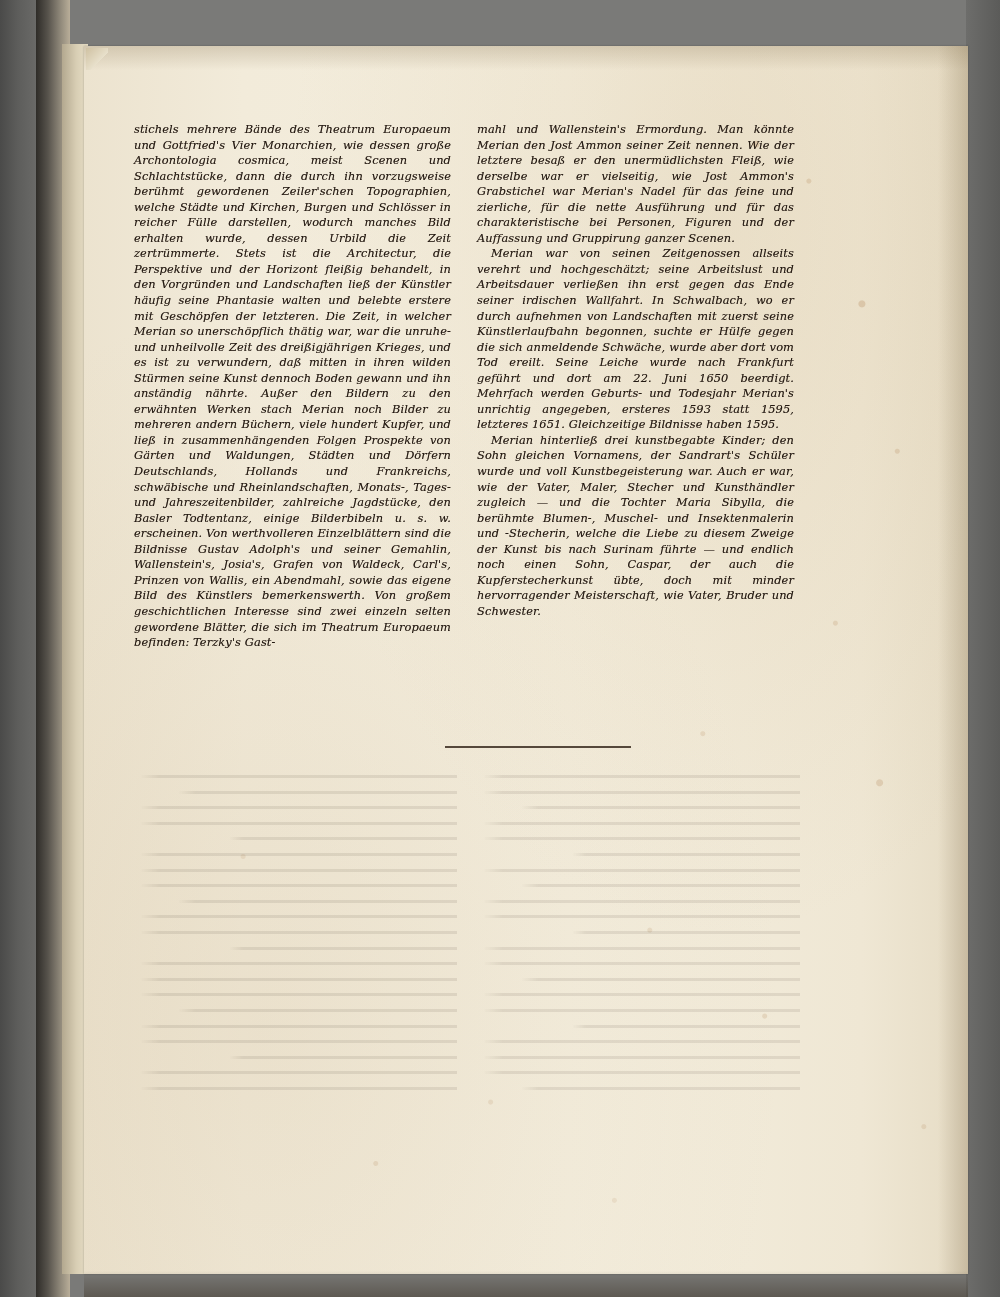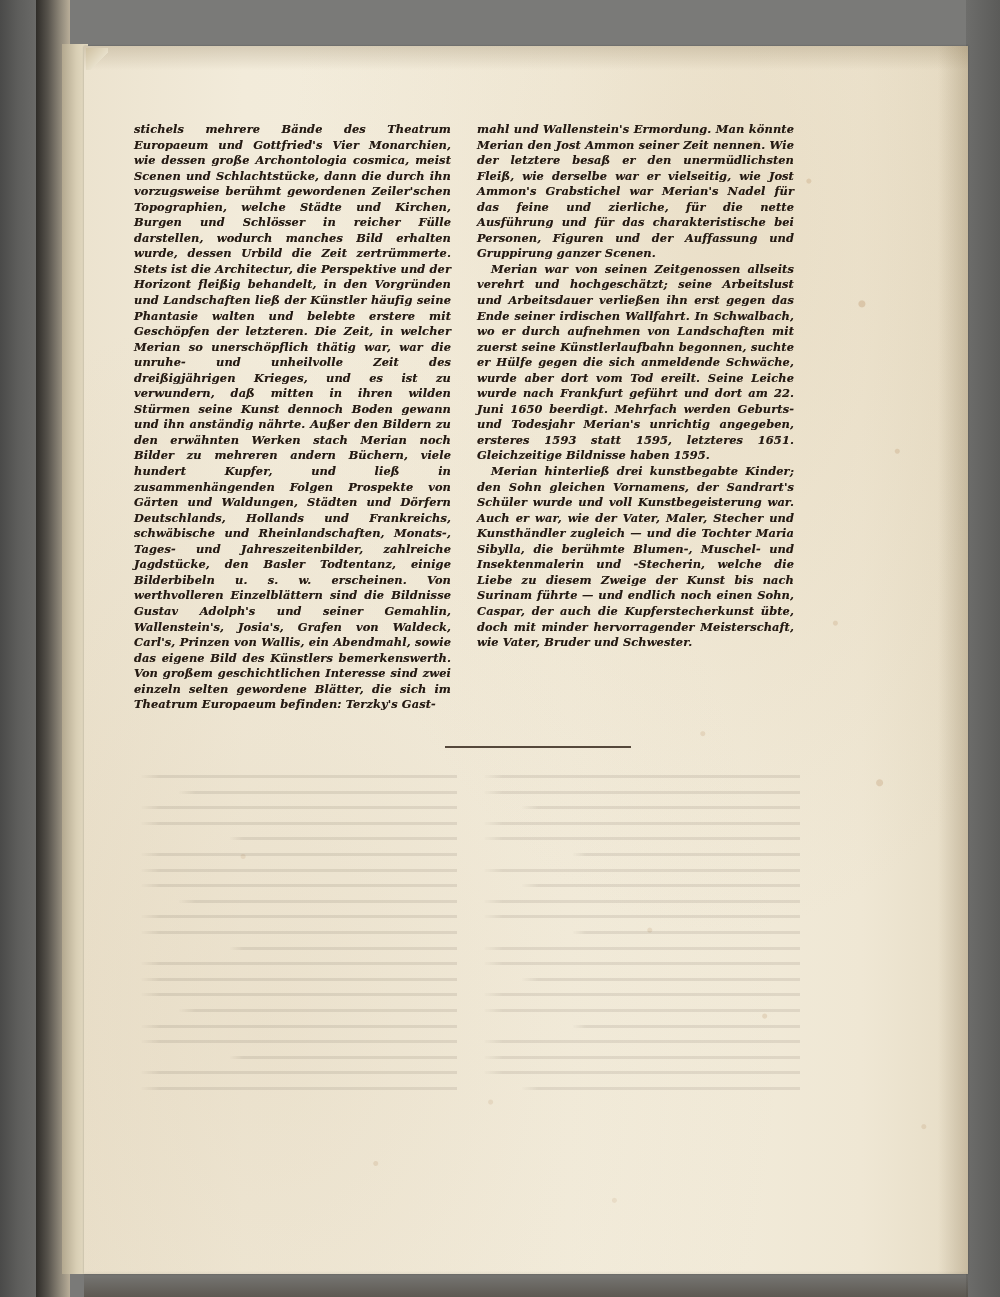--- a/index.html
+++ b/index.html
@@ -119,21 +119,21 @@
   .column p {
     margin: 0;
     color: #241a13;
     font-family: "DejaVu Serif", "Liberation Serif", serif;
     font-size: 11.4px;
     line-height: 15.55px;
     text-align: justify;
     text-justify: inter-word;
     letter-spacing: 0.1px;
     font-style: italic;
-    font-weight: 700;
+    font-weight: 400;
     text-shadow: 0 0 0.4px rgba(40,26,16,0.5);
   }
   .column p.indent { text-indent: 14px; }
 
   
   .rule {
     position: absolute;
     left: 445px;
     top: 746px;
     width: 186px;

